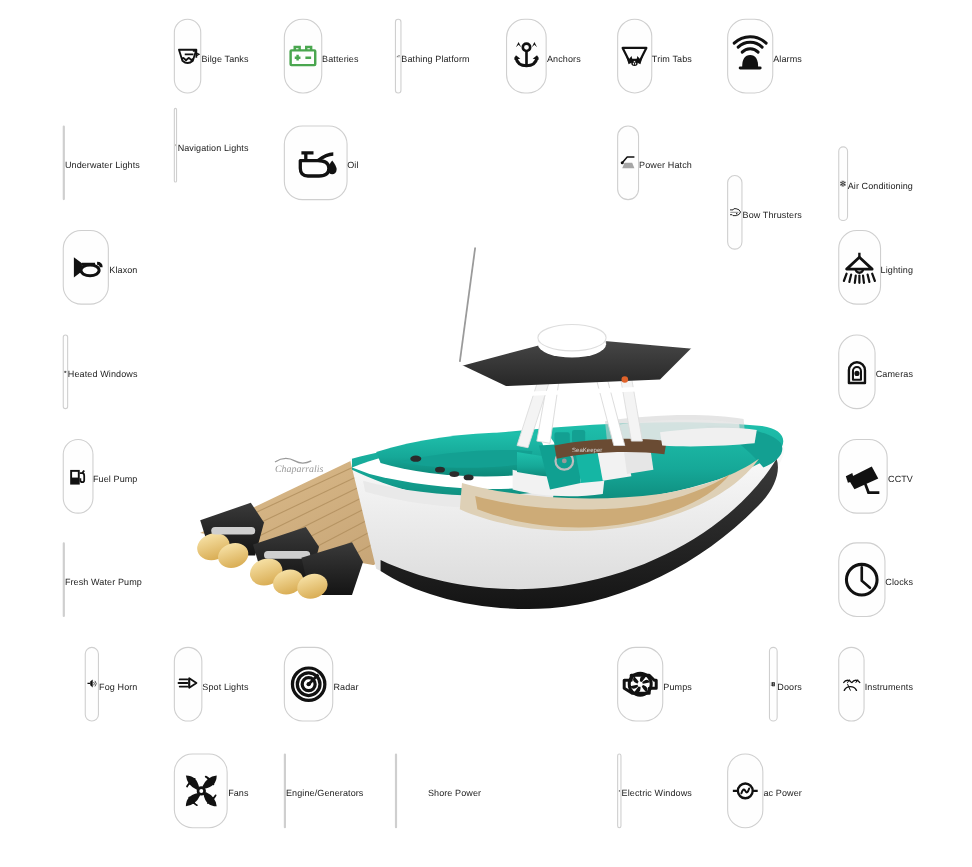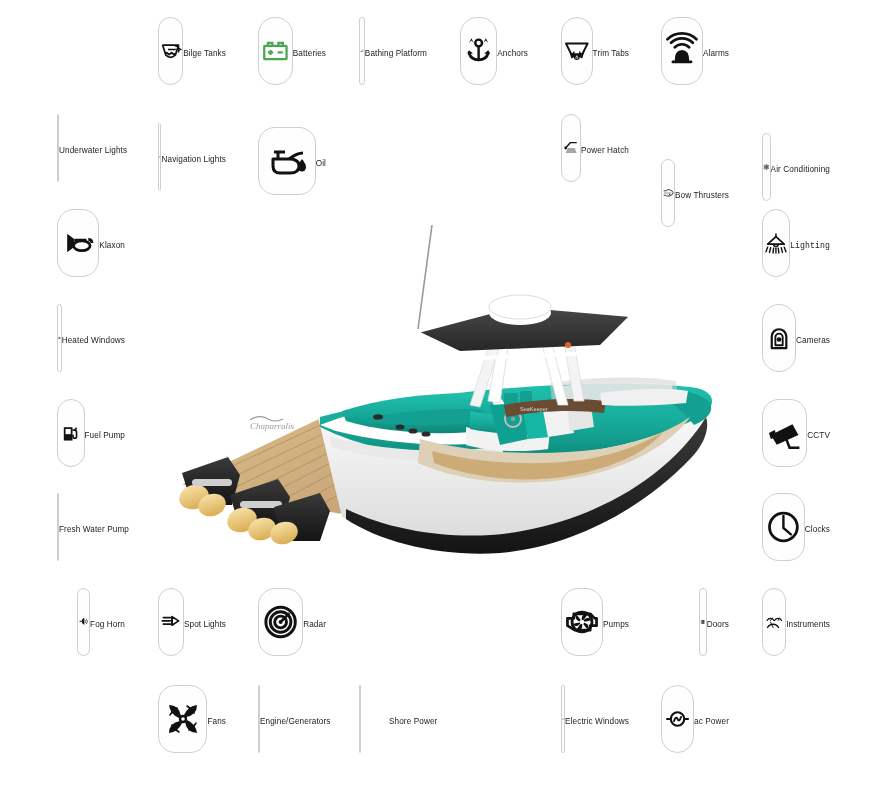--- a/index.html
+++ b/index.html
@@ -305,21 +305,21 @@
             <path d="M18 28 L17 36"></path>
             <path d="M22 28 L22 36"></path>
             <path d="M26 28 L27 36"></path>
             <path d="M30 27 L32 35"></path>
             <path d="M34 26 L37 34"></path>
           </g>
         </svg>
       </div>
       <div class="cap">Underwater Lights</div>
     </div>
-    <div class="tile" style="left: 158px; top: 123px;">
+    <div class="tile" style="left: 158px; top: 98px;">
       <div class="box">
         <svg width="44" height="44" viewBox="0 0 44 44" xmlns="http://www.w3.org/2000/svg">
           <path d="M22 22 L22 9 A13 13 0 0 0 10.8 15.5 Z" fill="#e02b2b"></path>
           <path d="M22 22 L22 9 A13 13 0 0 1 33.2 15.5 Z" fill="#39a84a"></path>
           <path d="M22 22 L10.8 15.5 A13 13 0 0 0 33.2 15.5 Z" fill="#111111"></path>
           <g stroke="#111111" stroke-width="2.2" stroke-linecap="round">
             <path d="M22 4 V0.5"></path>
             <path d="M31 6 L33 2.8"></path>
             <path d="M37.5 12 L40.8 10"></path>
             <path d="M40 21 H43.5"></path>
@@ -329,21 +329,21 @@
             <path d="M13 36 L11 39.2"></path>
             <path d="M6.5 30 L3.2 32"></path>
             <path d="M4 21 H0.5"></path>
             <path d="M6.5 12 L3.2 10"></path>
             <path d="M13 6 L11 2.8"></path>
           </g>
         </svg>
       </div>
       <div class="cap">Navigation Lights</div>
     </div>
-    <div class="tile" style="left: 258px; top: 127px;">
+    <div class="tile" style="left: 258px; top: 114px;">
       <div class="box">
         <svg width="44" height="44" viewBox="0 0 44 44" xmlns="http://www.w3.org/2000/svg">
           <path d="M8 20 H24 q10 0 10 7 q0 7 -9 7 H15 q-7 0 -7 -7 Z" fill="none" stroke="#111111" stroke-width="3" stroke-linejoin="round"></path>
           <path d="M13 20 V13 H9 M13 13 H20" stroke="#111111" stroke-width="3" fill="none"></path>
           <path d="M24 20 q8 -6 14 -6" fill="none" stroke="#111111" stroke-width="3"></path>
           <path d="M37 20 q4 5 4 8 a4 4.5 0 0 1 -8 0 q0 -3 4 -8 Z" fill="#111111"></path>
         </svg>
       </div>
       <div class="cap">Oil</div>
     </div>
@@ -389,21 +389,21 @@
       <div class="box">
         <svg width="44" height="44" viewBox="0 0 44 44" xmlns="http://www.w3.org/2000/svg">
           <path d="M10 12 L10 32 L18 26 L18 18 Z" fill="#111111"></path>
           <path d="M18 19 H31" stroke="#111111" stroke-width="3"></path>
           <ellipse cx="26" cy="25" rx="9" ry="5.4" fill="none" stroke="#111111" stroke-width="3"></ellipse>
           <path d="M33 18 q4 0 4 4" fill="none" stroke="#111111" stroke-width="3"></path>
         </svg>
       </div>
       <div class="cap">Klaxon</div>
     </div>
-    <div class="tile" style="left: 762px; top: 209px; font-family: Liberation Mono, monospace;">
+    <div class="tile" style="left: 762px; top: 209px;">
       <div class="box">
         <svg width="44" height="44" viewBox="0 0 44 44" xmlns="http://www.w3.org/2000/svg">
           <path d="M22 6 V11" stroke="#111111" stroke-width="2.6"></path>
           <path d="M22 11 L8 24 H36 Z" fill="none" stroke="#111111" stroke-width="3" stroke-linejoin="round"></path>
           <path d="M18 24 a4 4 0 0 0 8 0" fill="none" stroke="#111111" stroke-width="2.6"></path>
           <g stroke="#111111" stroke-width="2.4" stroke-linecap="round">
             <path d="M8 29 L5 37"></path>
             <path d="M13 30 L11 38"></path>
             <path d="M18 31 L17 39"></path>
             <path d="M22 31 L22 39"></path>

